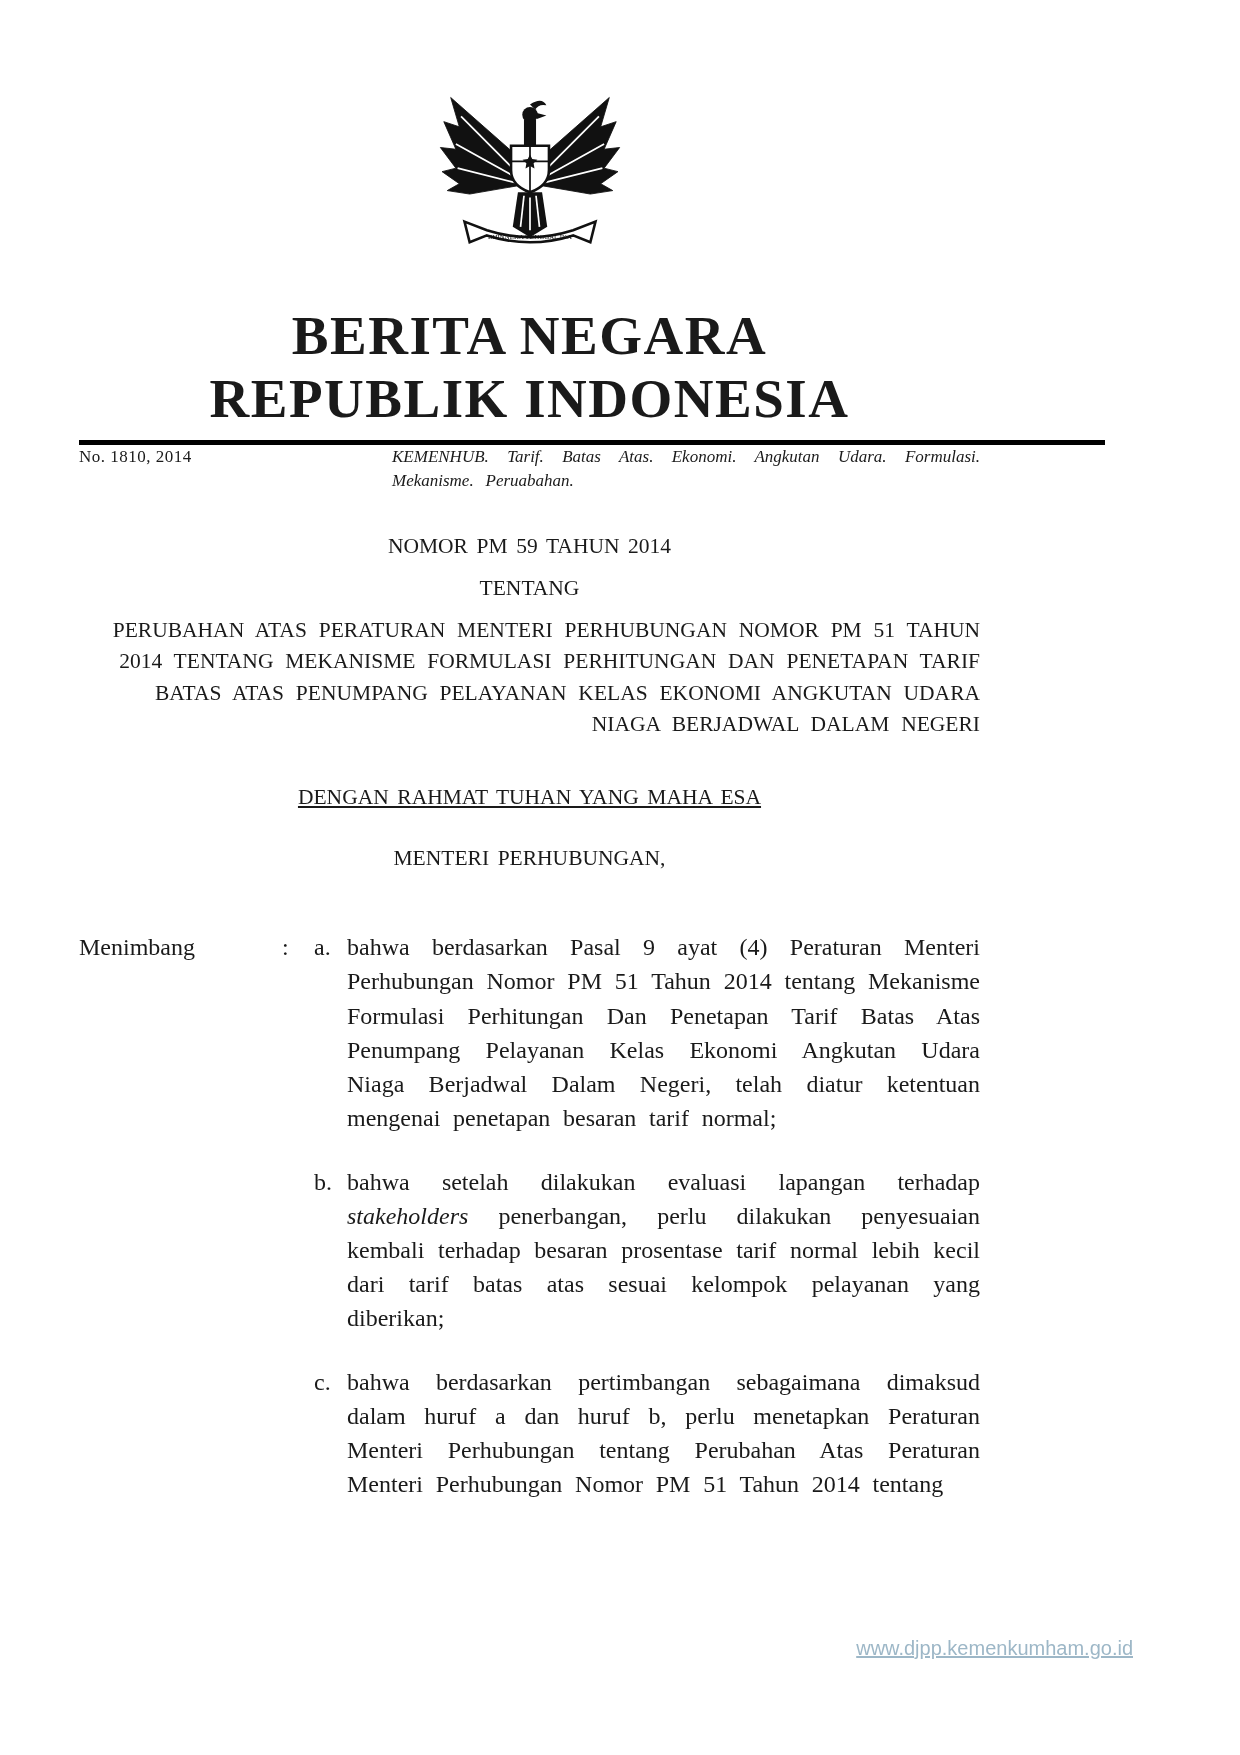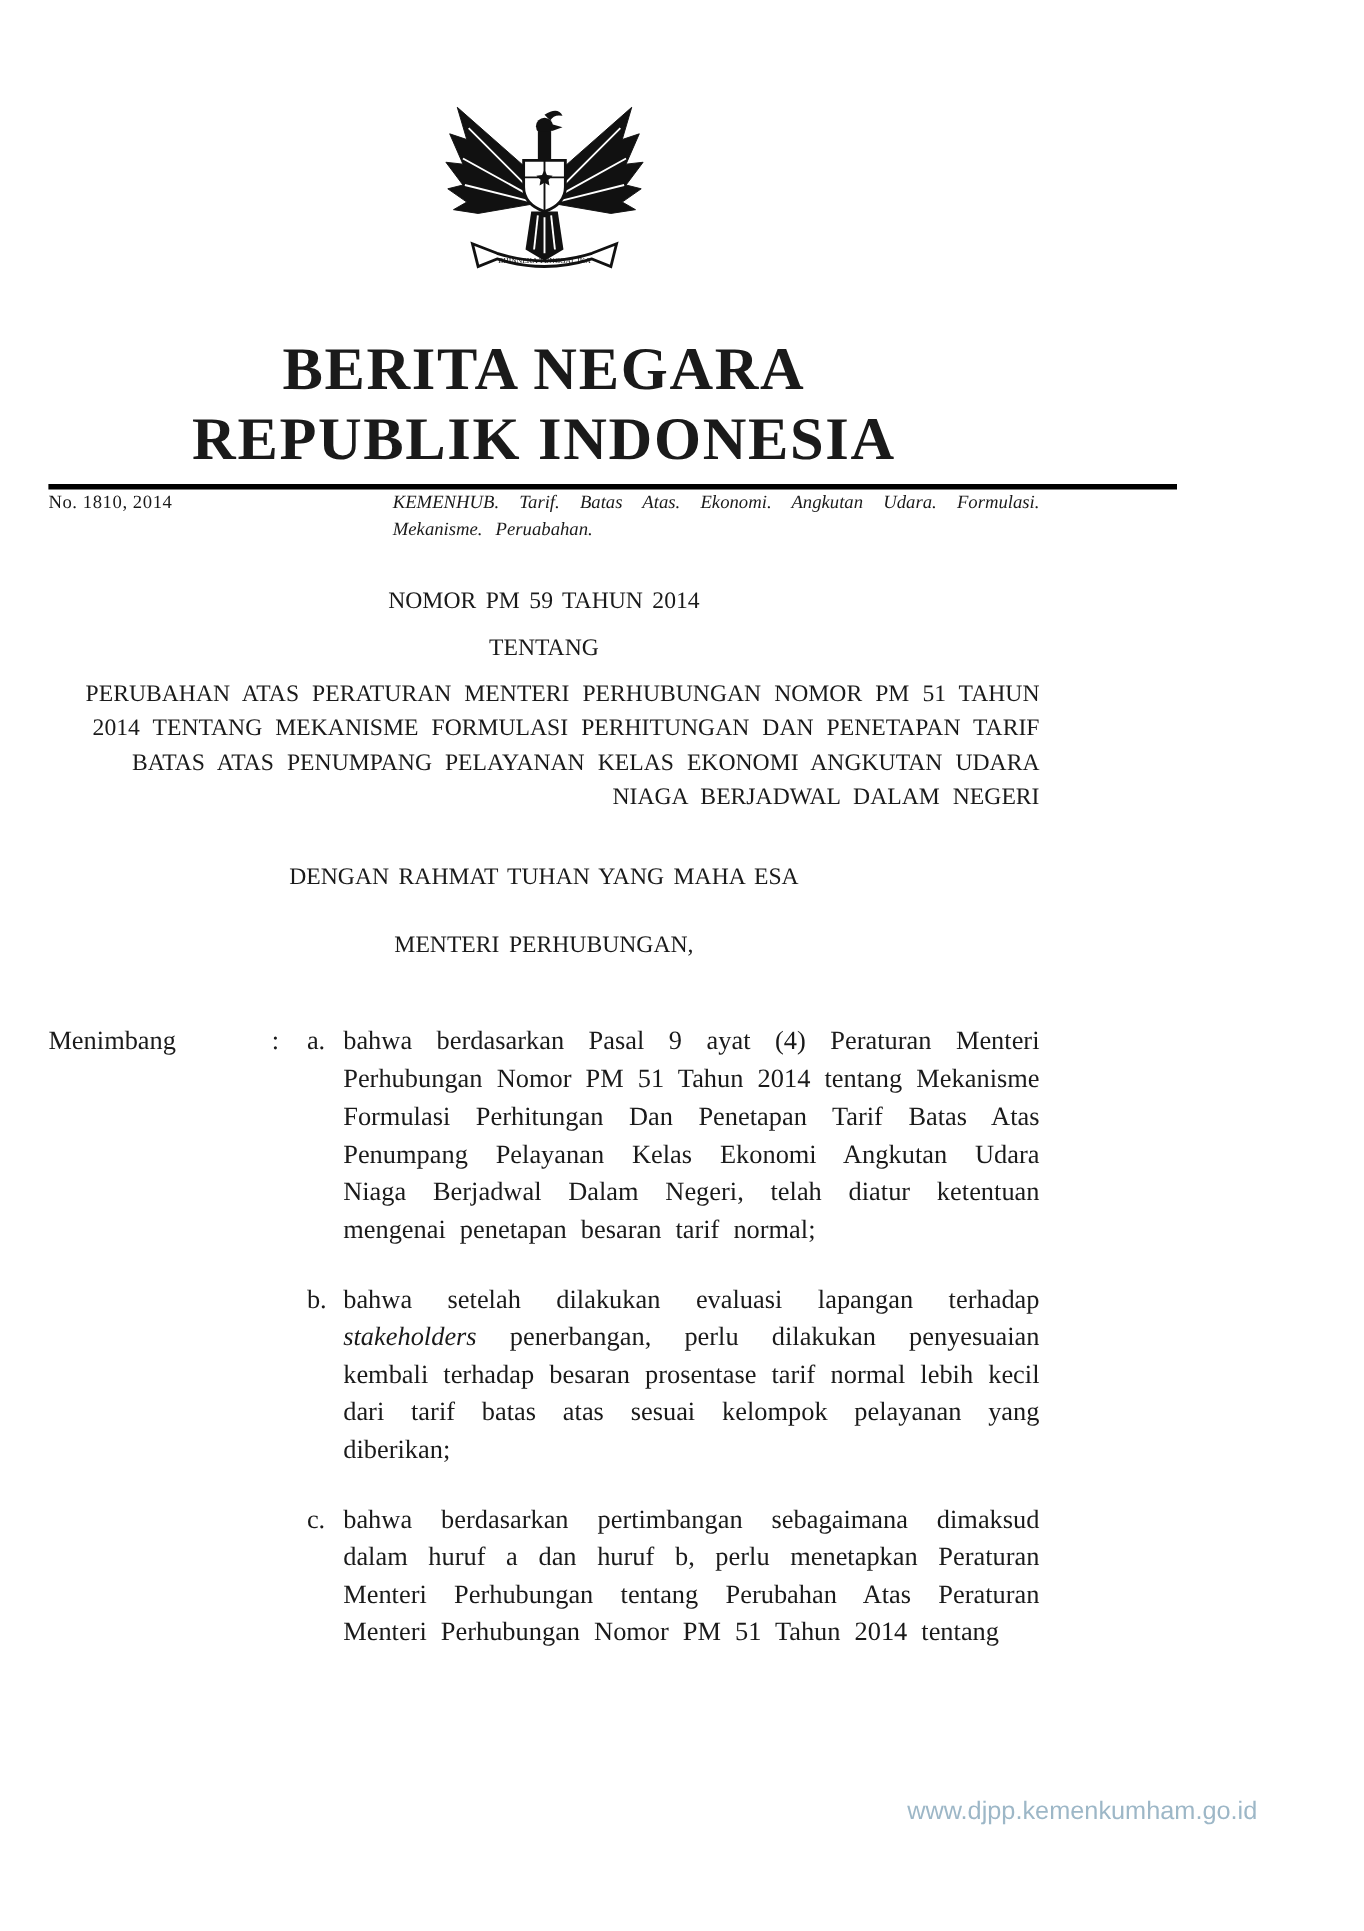--- a/index.html
+++ b/index.html
@@ -2,57 +2,57 @@
 <html><head>
 <meta charset="utf-8">
 <style>
   * { margin:0; padding:0; box-sizing:border-box; }
   html, body { background:#ffffff; }
   body {
     width:1240px; height:1755px; position:relative; overflow:hidden;
     font-family:"Liberation Serif","DejaVu Serif",serif;
     color:#1a1a1a;
   }
-  .content { padding:0 44px; }
+  .content { padding:0 79px; }
   .col { width:901px; }
 
   .emblem-wrap { width:901px; display:flex; justify-content:center; padding-top:82px; }
   svg.garuda { width:190px; height:181px; }
 
   .masthead { text-align:center; font-weight:700; font-size:55px; line-height:1.14; letter-spacing:1.5px; }
   .masthead.first { margin-top:42px; }
 
   .rule { width:1026px; border-top:5px solid #000; margin-top:10px; }
 
   .gazette-header {
     display:grid; grid-template-columns:313px 1fr;
     width:901px; font-size:17px; line-height:1.4;
   }
   .issue-no { letter-spacing:0.5px; }
   .subject { text-align:justify; word-spacing:0.45em;font-style:italic; }
 
   .heading-block { width:901px; margin-top:38px; font-size:21.5px; }
   .h-line { text-align:center; margin-top:11px; line-height:1.45; word-spacing:0.15em; }
   .h-para { text-align:right; margin-top:11px; line-height:1.45; word-spacing:0.3em; }
-  .invocation { text-align:center; margin-top:42px; }
+  .invocation { text-align:center; margin-top:42px;text-decoration:underline; }
   .authority { text-align:center; margin-top:30px; }
 
   .considering {
     display:grid; grid-template-columns:203px 32px 1fr;
     width:901px; margin-top:56px; font-size:24px; line-height:1.42;
   }
   .c-label, .c-colon { padding-top:0; }
   .item { display:grid; grid-template-columns:33px 1fr; margin-bottom:30px; }
   .itext { text-align:justify; word-spacing:0.28em; }
   .itext em { font-style:italic; }
 
   .footer-url {
-    position:absolute; right:97px; bottom:95px;
+    position:absolute; right:107px; bottom:95px;
     font-family:"Liberation Sans","DejaVu Sans",sans-serif;
-    font-size:23px; color:#9db7c7; cursor:pointer;
+    font-size:20px; color:#9db7c7; text-decoration:underline; cursor:pointer;
   }
 </style>
 </head>
 <body>
 
 <div class="content">
 
   <div class="emblem-wrap">
     <svg class="garuda" viewBox="0 0 220 210" aria-hidden="true">
 

